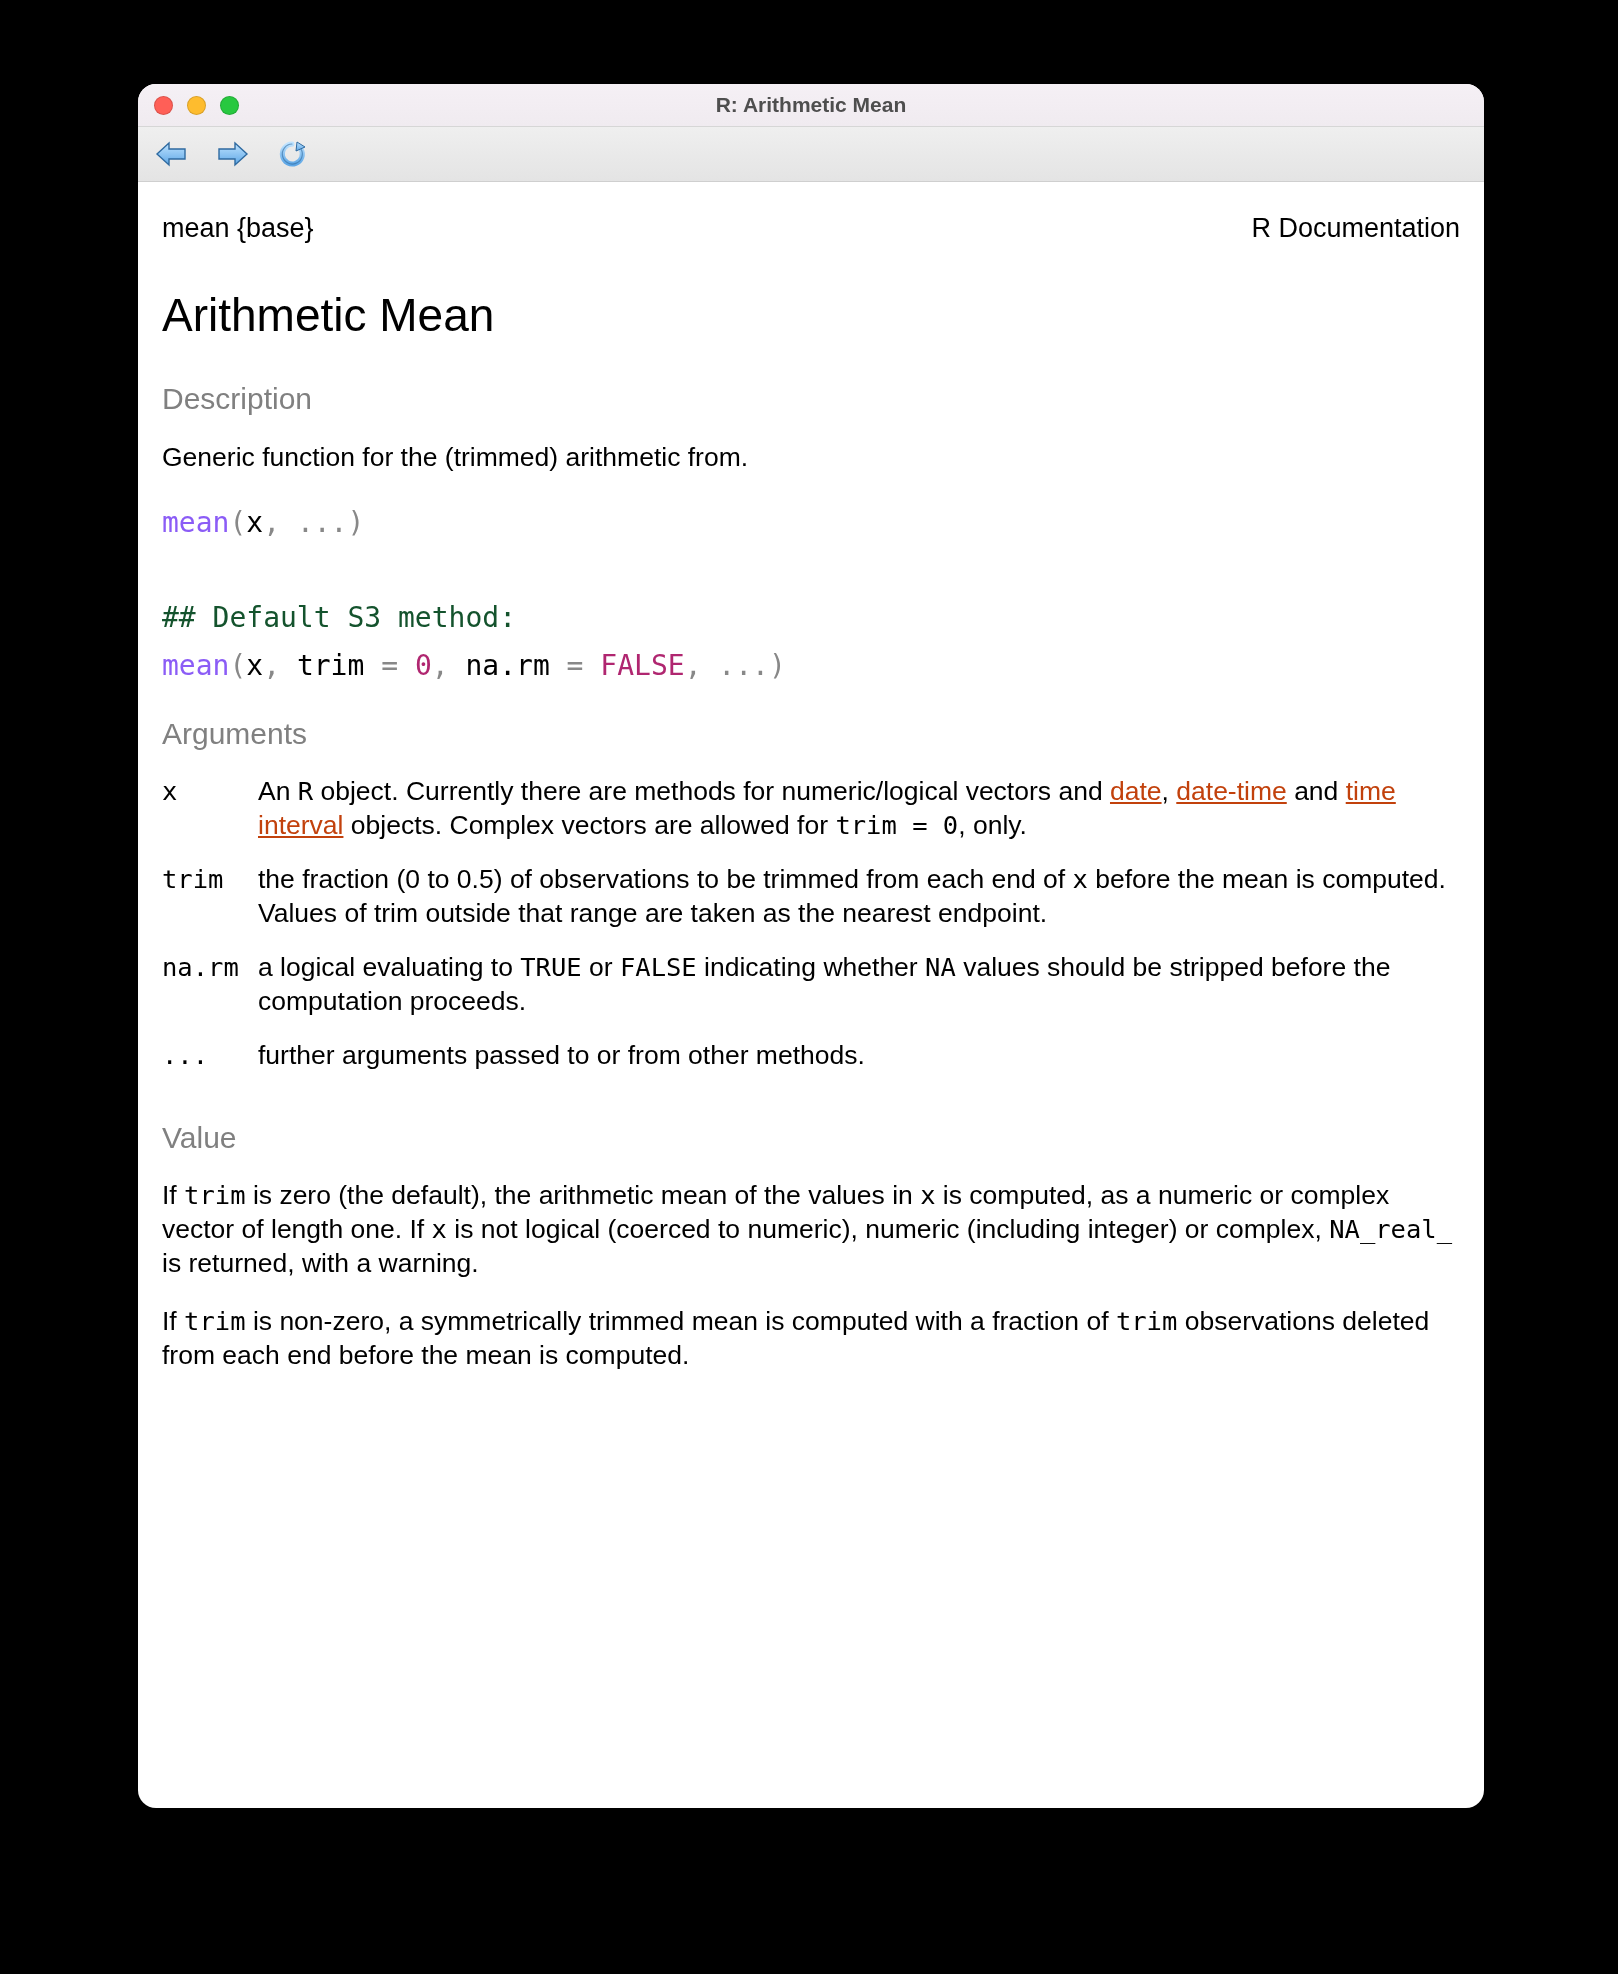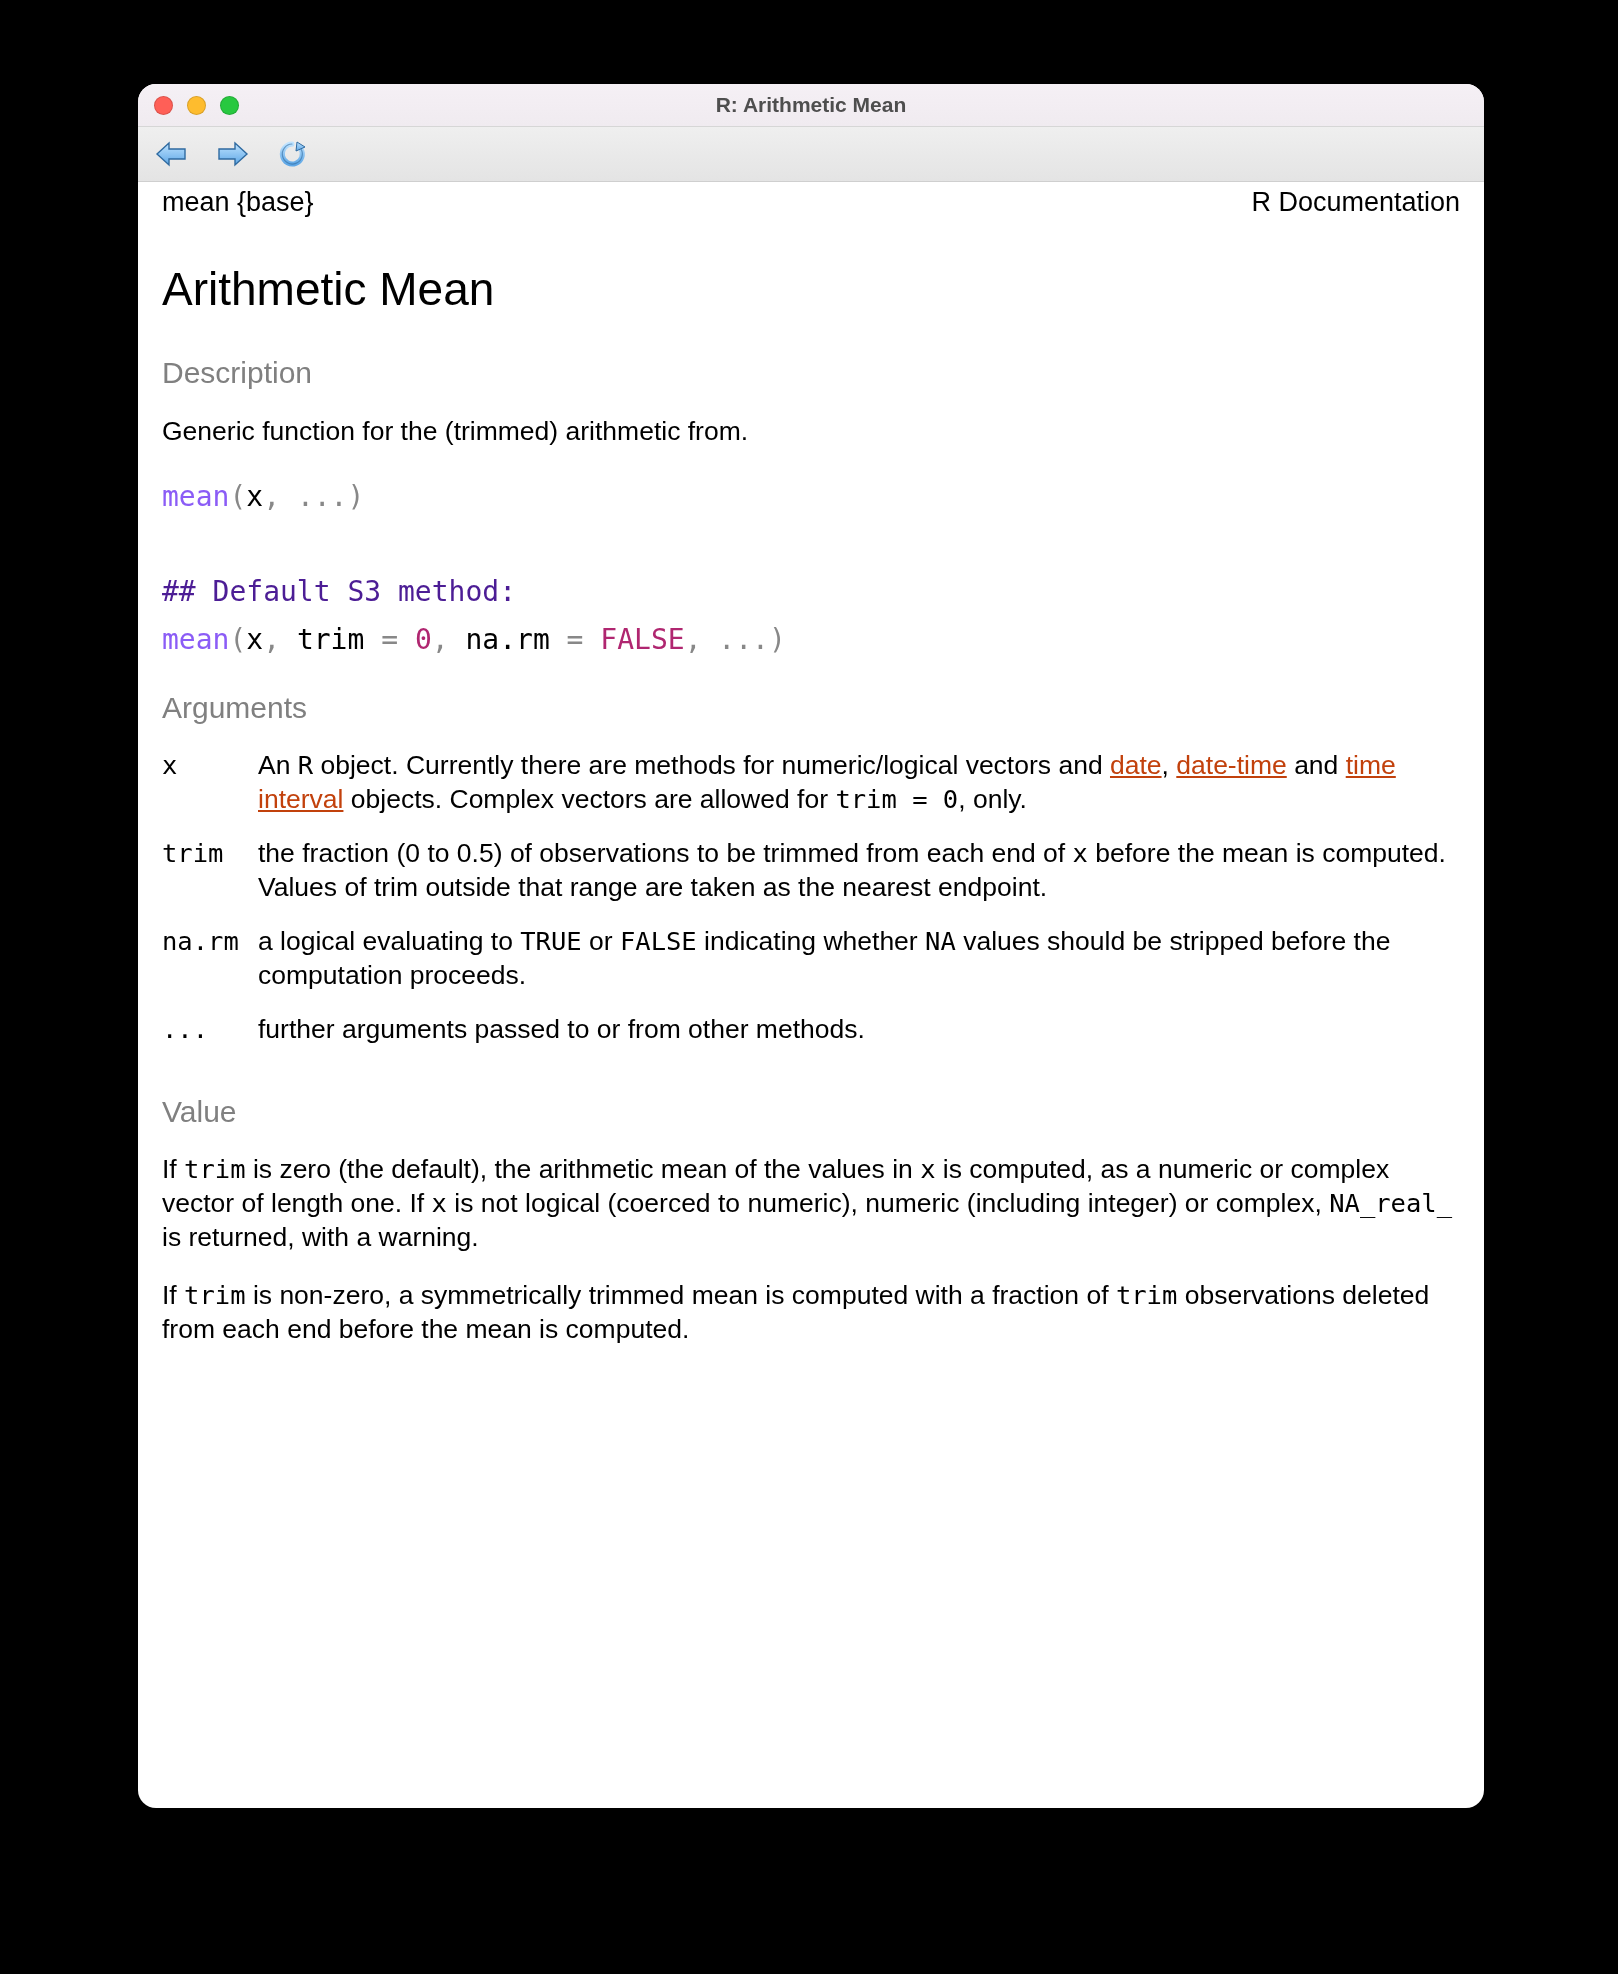--- a/index.html
+++ b/index.html
@@ -73,21 +73,21 @@
     width: 40px;
     height: 36px;
     display: flex;
     align-items: center;
     justify-content: center;
     cursor: default;
   }
   .content {
     flex: 1;
     overflow: hidden;
-    padding: 3px 24px 0 24px;
+    padding: 29px 24px 0 24px;
     font-size: 26.5px;
     color: #000;
     line-height: 1.28;
   }
   .headerline {
     display: flex;
     justify-content: space-between;
     font-size: 27px;
     margin-bottom: 40px;
   }
@@ -107,21 +107,21 @@
     margin: 4px 0 10px 0;
     font-family: "Menlo","Consolas","DejaVu Sans Mono",monospace;
     font-size: 28px;
     line-height: 1.7;
     white-space: pre;
   }
   .codeblock .op { color:#888; }            
   .codeblock .kw { color:#8b5cf6; }          
   .codeblock .arg { color:#000; }            
   .codeblock .num { color:#b02670; }         
-  .codeblock .cmt { color:#4c1d95; }            
+  .codeblock .cmt { color:#14532d; }            
   code.inline {
     font-family: "Menlo","Consolas","DejaVu Sans Mono",monospace;
     font-size: 25.5px;
   }
   table.args {
     border-collapse: collapse;
     width: 100%;
   }
   table.args td {
     vertical-align: top;

